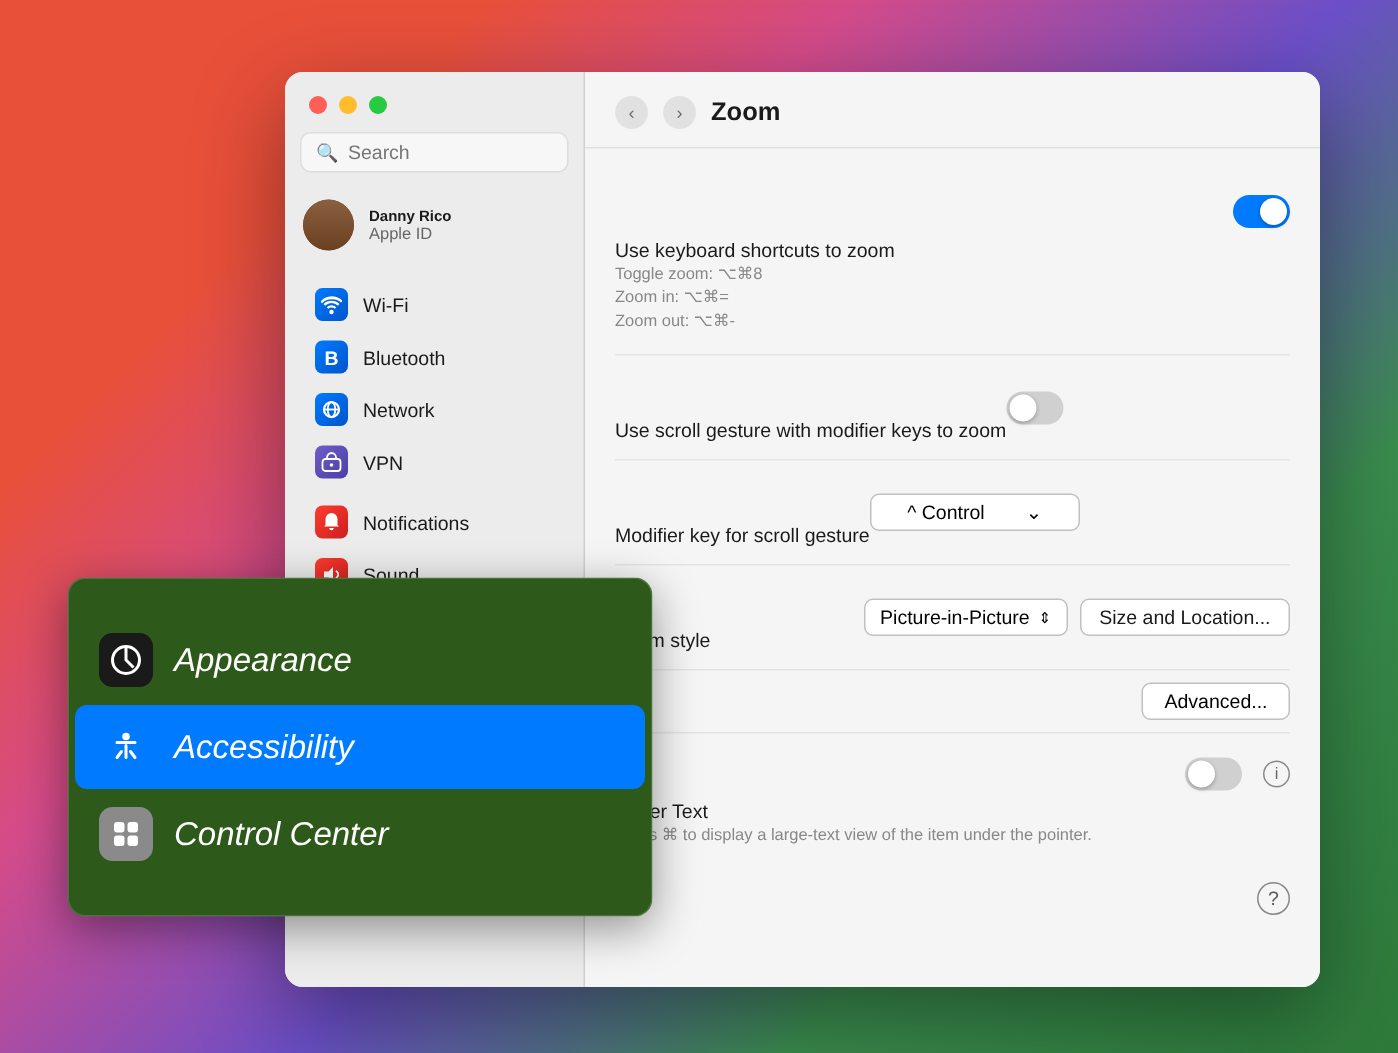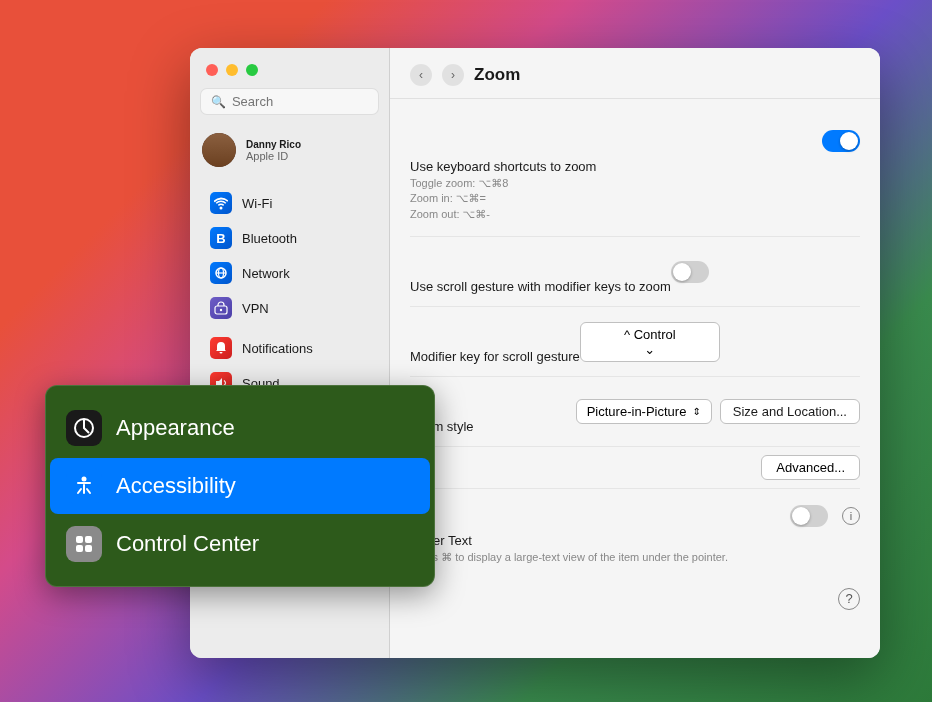--- a/index.html
+++ b/index.html
@@ -242,27 +242,26 @@
       padding: 12px 0;
       border-bottom: 1px solid #e5e5e5;
     }
 
     .dropdown-select {
       display: flex;
       align-items: center;
       background: white;
       border: 1px solid #c0c0c0;
       border-radius: 6px;
-      padding: 4px 8px;
+      padding: 4px 24px;
       font-size: 13px;
       cursor: pointer;
       gap: 0;
       min-width: 140px;
       justify-content: space-between;
-      flex-direction: column;
     }
 
     .zoom-style-row {
       display: flex;
       align-items: center;
       justify-content: space-between;
       padding: 12px 0;
       border-bottom: 1px solid #e5e5e5;
     }
 
@@ -354,24 +353,25 @@
     }
 
     
     .zoom-overlay {
       position: absolute;
       top: 385px;
       left: 45px;
       width: 390px;
       background: #2d5a1b;
       border-radius: 12px;
-      padding: 12px 0;
+      padding: 24px 0;
       box-shadow: 0 8px 30px rgba(0,0,0,0.4);
       z-index: 100;
       border: 1px solid rgba(255,255,255,0.15);
+      font-style: italic;
     }
 
     .overlay-item {
       display: flex;
       align-items: center;
       gap: 14px;
       padding: 10px 16px;
       cursor: pointer;
       border-radius: 8px;
       margin: 2px 4px;

